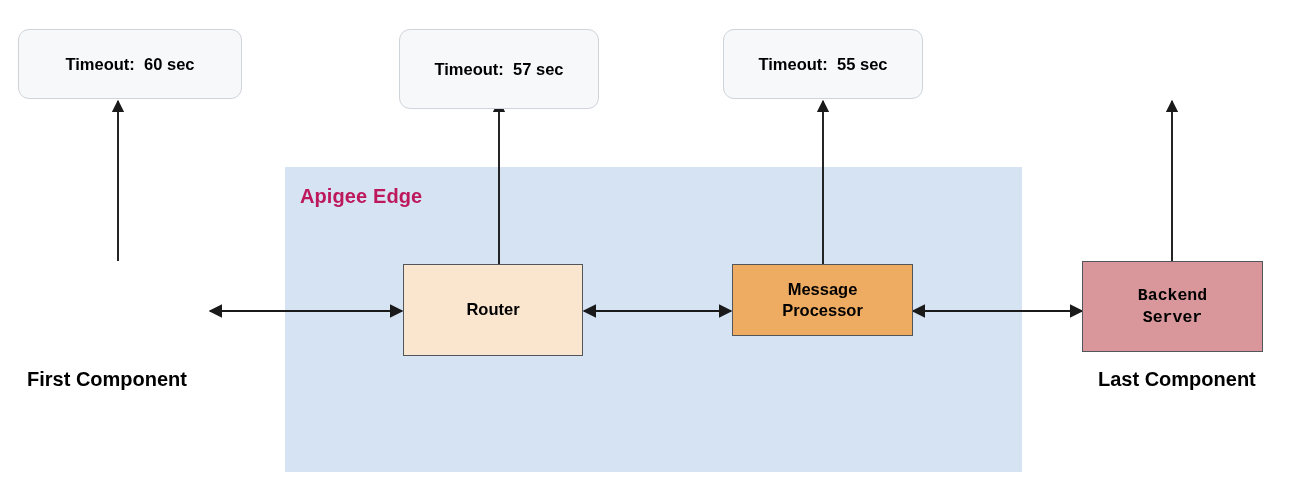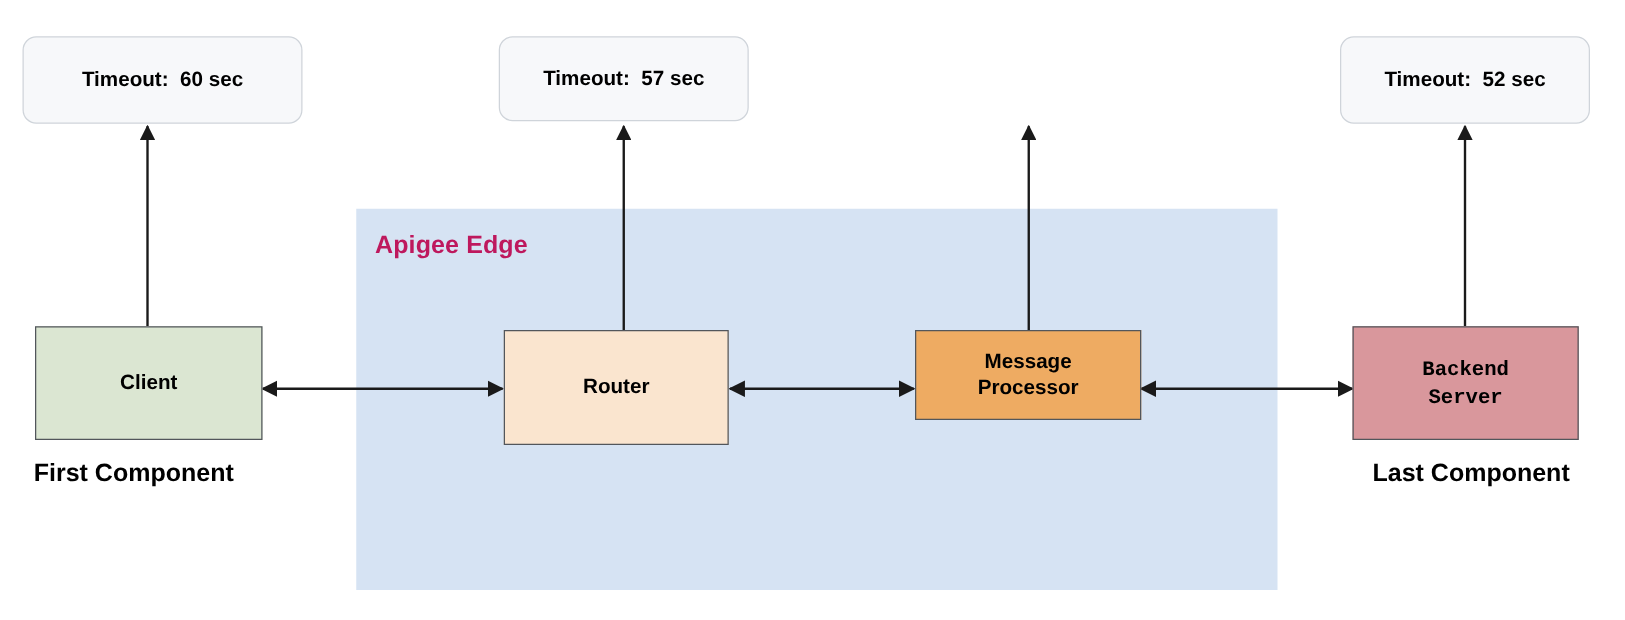--- a/index.html
+++ b/index.html
@@ -121,26 +121,25 @@
 
     <line x1="1172" y1="261" x2="1172" y2="101" stroke="#1a1a1a" stroke-width="1.9" marker-end="url(#arrThin)"></line>
 
     <line x1="210" y1="311" x2="402" y2="311" stroke="#1a1a1a" stroke-width="1.9" marker-start="url(#arrStart)" marker-end="url(#arrEnd)"></line>
     <line x1="584" y1="311" x2="731" y2="311" stroke="#1a1a1a" stroke-width="1.9" marker-start="url(#arrStart)" marker-end="url(#arrEnd)"></line>
     <line x1="913" y1="311" x2="1082" y2="311" stroke="#1a1a1a" stroke-width="1.9" marker-start="url(#arrStart)" marker-end="url(#arrEnd)"></line>
   </svg>
 
   <div class="timeout-box" style="left:18px; top:29px; width:224px; height:70px;">Timeout:  60 sec</div>
 
-  <div class="timeout-box" style="left:399px; top:29px; width:200px; height:68px;">Timeout:  57 sec</div>
+  <div class="timeout-box" style="left:399px; top:29px; width:200px; height:80px;">Timeout:  57 sec</div>
+
+  <div class="timeout-box" style="left:723px; top:29px; width:200px; height:70px;">Timeout:  55 sec</div>
 
 
-  <div class="timeout-box" style="left:1072px; top:29px; width:200px; height:70px;">Timeout:  52 sec</div>
-
-  <div class="comp-box comp-client" style="left:28px; top:261px; width:182px; height:91px;">Client</div>
 
   <div class="comp-box comp-router" style="left:403px; top:264px; width:180px; height:92px;">Router</div>
 
   <div class="comp-box comp-mp" style="left:732px; top:264px; width:181px; height:72px; white-space:pre-line;">Message
 Processor</div>
 
   <div class="comp-box comp-backend" style="left:1082px; top:261px; width:181px; height:91px; white-space:pre-line;font-family:Liberation Mono, monospace;">Backend
 Server</div>
 
   <div class="caption" style="left:27px; top:368px;">First Component</div>

